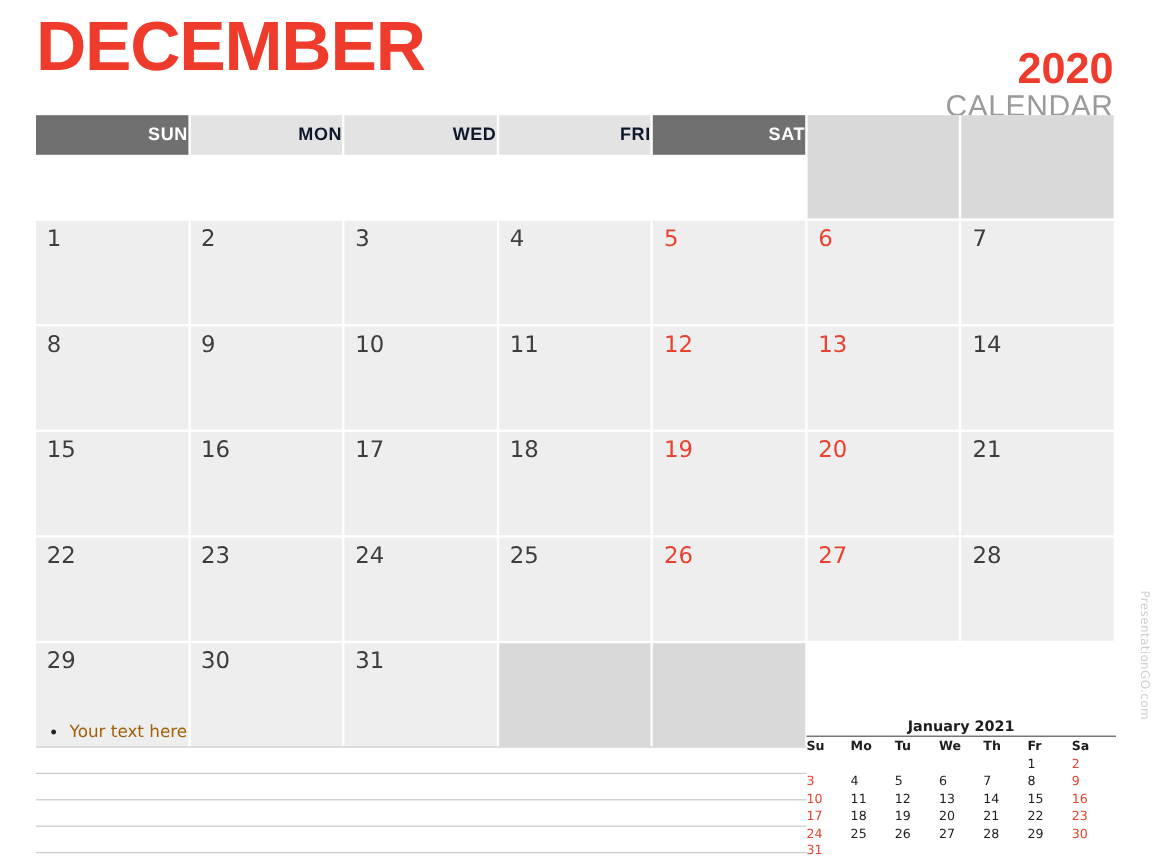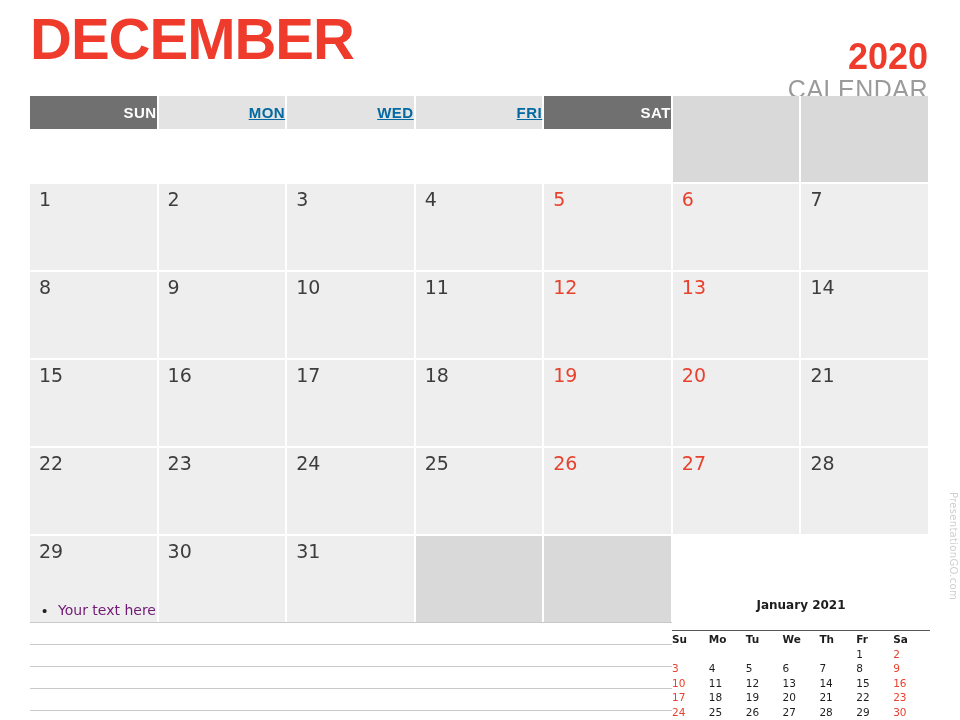--- a/index.html
+++ b/index.html
@@ -70,22 +70,21 @@
   .dow {
     height: 33px;
     line-height: 33px;
     text-align: right;
     font-size: 15px;
     font-weight: bold;
     letter-spacing: 0.5px;
   }
   .dow.weekday {
     background: #e3e3e3;
-    color: #0369a1;
-    text-decoration: underline;
+    color: #0f172a;
   }
   .dow.weekend {
     background: #707070;
     color: #ffffff;
   }
   .day {
     height: 86px;
     background: #eeeeee;
     position: relative;
   }
@@ -123,21 +122,21 @@
     top: 2px;
     font-size: 15px;
     color: #222;
     line-height: 18px;
   }
   #note-text {
     position: absolute;
     left: 28px;
     top: 0px;
     font-size: 14px;
-    color: #701a75;
+    color: #a16207;
     line-height: 20px;
     font-family: "DejaVu Sans", sans-serif;
   }
   .note-line {
     height: 21px;
     border-bottom: 1px solid #c9c9c9;
   }
 
   
   #mini {
@@ -148,21 +147,21 @@
     background: #ffffff;
     z-index: 5;
     padding-bottom: 2px;
   }
   #mini-title {
     text-align: center;
     font-size: 12px;
     font-weight: bold;
     color: #1d1d1d;
     line-height: 15px;
-    padding-bottom: 17px;
+    padding-bottom: 0;
     border-bottom: 1.5px solid #555555;
     font-family: "DejaVu Sans", sans-serif;
   }
   #mini-grid {
     display: grid;
     grid-template-columns: repeat(7, 1fr);
     padding-top: 1px;
   }
   .mini-cell {
     text-align: left;

